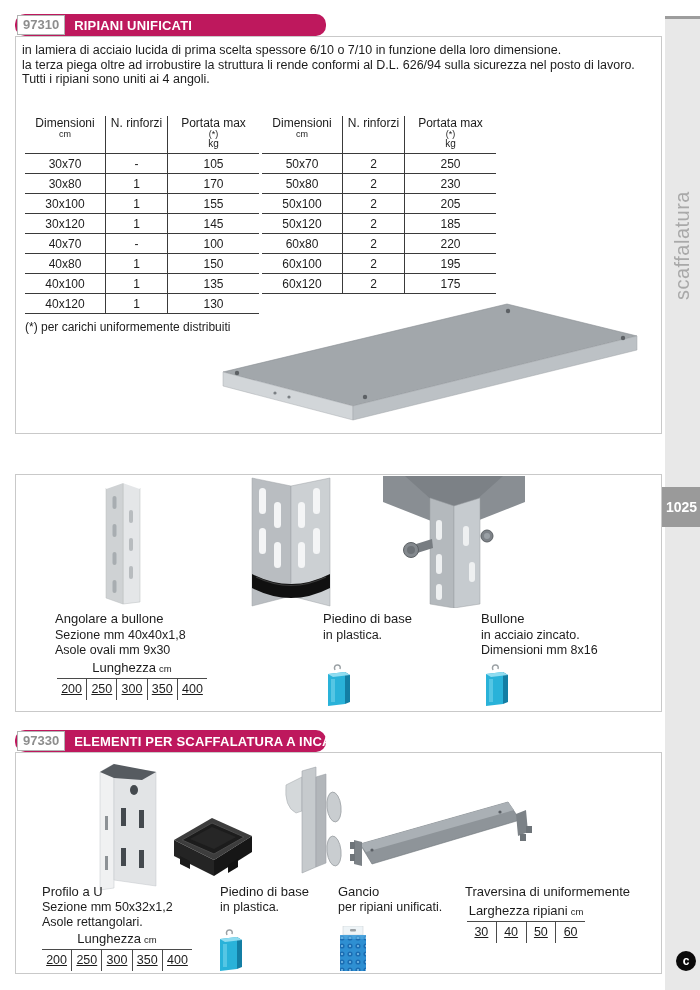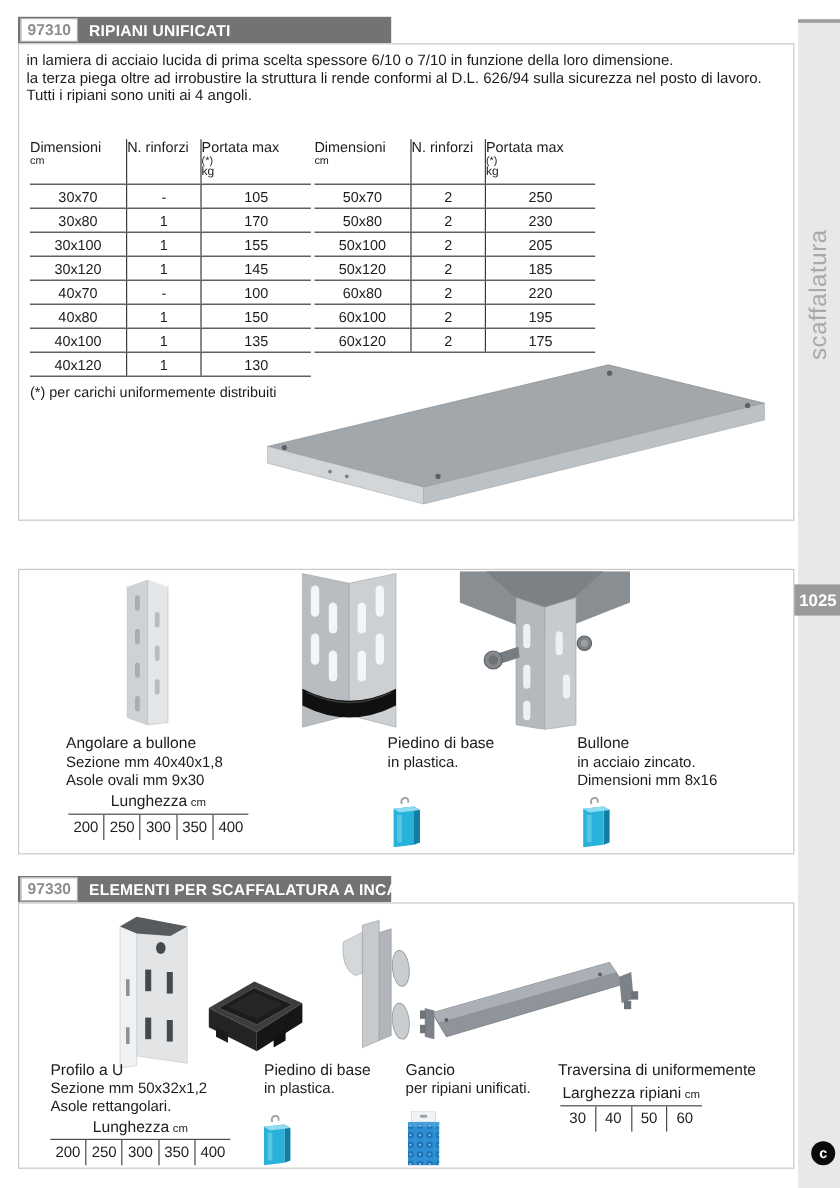--- a/index.html
+++ b/index.html
@@ -1,57 +1,57 @@
 <!DOCTYPE html>
 <html><head>
 <meta charset="utf-8">
 <style>
   html,body{margin:0;padding:0;background:#fff;}
   #page{position:relative;width:700px;height:990px;background:#fff;overflow:hidden;
         font-family:"Liberation Sans","DejaVu Sans",sans-serif;color:#1c1c1c;}
   
-  .secbar{position:absolute;left:15px;width:311px;height:22px;background:#737373;
-          display:flex;align-items:center;}
+  .secbar{position:absolute;left:15px;width:311px;height:22px;background:#be185d;
+          display:flex;align-items:center;border-radius:10px;}
   .code{background:#fff;border:1px solid #b2b2b2;color:#8d8d8d;font-weight:bold;
         font-size:13px;height:18px;line-height:18px;padding:0 5px;margin-left:2px;}
   .sectitle{color:#fff;font-weight:bold;font-size:13px;margin-left:9px;letter-spacing:.2px;white-space:nowrap;}
   
   .cbox{position:absolute;left:15px;width:645px;border:1px solid #c9c9c9;background:#fff;}
   
   .para{position:absolute;left:22px;top:43px;font-size:12.5px;line-height:14.6px;white-space:nowrap;}
   
   .btable{position:absolute;font-size:12px;}
   .bhead{display:grid;grid-template-columns:80px 62px 92px;height:37px;border-bottom:1px solid #3a3a3a;}
-  .bh{padding-top:1px;line-height:13px;}
+  .bh{text-align:center;padding-top:1px;line-height:13px;}
   .bh + .bh{border-left:1px solid #3a3a3a;}
   .sub{font-size:9px;line-height:9px;}
   .trow{display:grid;grid-template-columns:80px 62px 92px;height:19px;border-bottom:1px solid #3a3a3a;}
   .tcell{display:flex;align-items:center;justify-content:center;height:100%;}
   .tcell + .tcell{border-left:1px solid #3a3a3a;}
   .footnote{position:absolute;left:25px;top:320px;font-size:12px;}
   
   .pname{position:absolute;font-size:13px;font-weight:normal;white-space:nowrap;}
   .pline{position:absolute;font-size:12.5px;white-space:nowrap;}
   
   .mtable{position:absolute;text-align:center;font-size:12.5px;}
   .mtitle{padding-bottom:3px;font-size:13px;}
   .unit{font-size:9.5px;margin-left:3px;}
   .mrow{display:flex;border-top:1px solid #4a4a4a;justify-content:center;}
-  .mcell{width:30px;padding:3px 0 4px;}
+  .mcell{width:30px;padding:3px 0 4px;text-decoration:underline;}
   .mcell + .mcell{border-left:1px solid #4a4a4a;}
   .lw .mcell{width:29.5px;}
   
   .img{position:absolute;}
   
   .sidestrip{position:absolute;left:665px;top:16px;width:35px;height:974px;background:#e8e8e8;
              border-top:3px solid #9d9d9d;box-sizing:border-box;}
   .vlabel{position:absolute;left:665px;top:148px;width:35px;height:195px;display:flex;
           align-items:center;justify-content:center;}
   .vlabel span{writing-mode:vertical-rl;transform:rotate(180deg);font-size:20px;color:#a9a9a9;letter-spacing:.5px;}
-  .pnum{position:absolute;left:662px;top:487px;width:38px;height:26px;background:#9a9a9a;
+  .pnum{position:absolute;left:662px;top:487px;width:38px;height:40px;background:#9a9a9a;
         color:#fff;font-weight:bold;font-size:14px;display:flex;align-items:center;padding-left:4px;box-sizing:border-box;}
   .clogo{position:absolute;left:676px;top:951px;width:20px;height:20px;border-radius:50%;background:#0a0a0a;
          color:#fff;font-weight:bold;font-size:12px;display:flex;align-items:center;justify-content:center;}
 </style>
 </head>
 <body>
 
 <div id="page">
 
   <div class="secbar" style="top:14px;">

